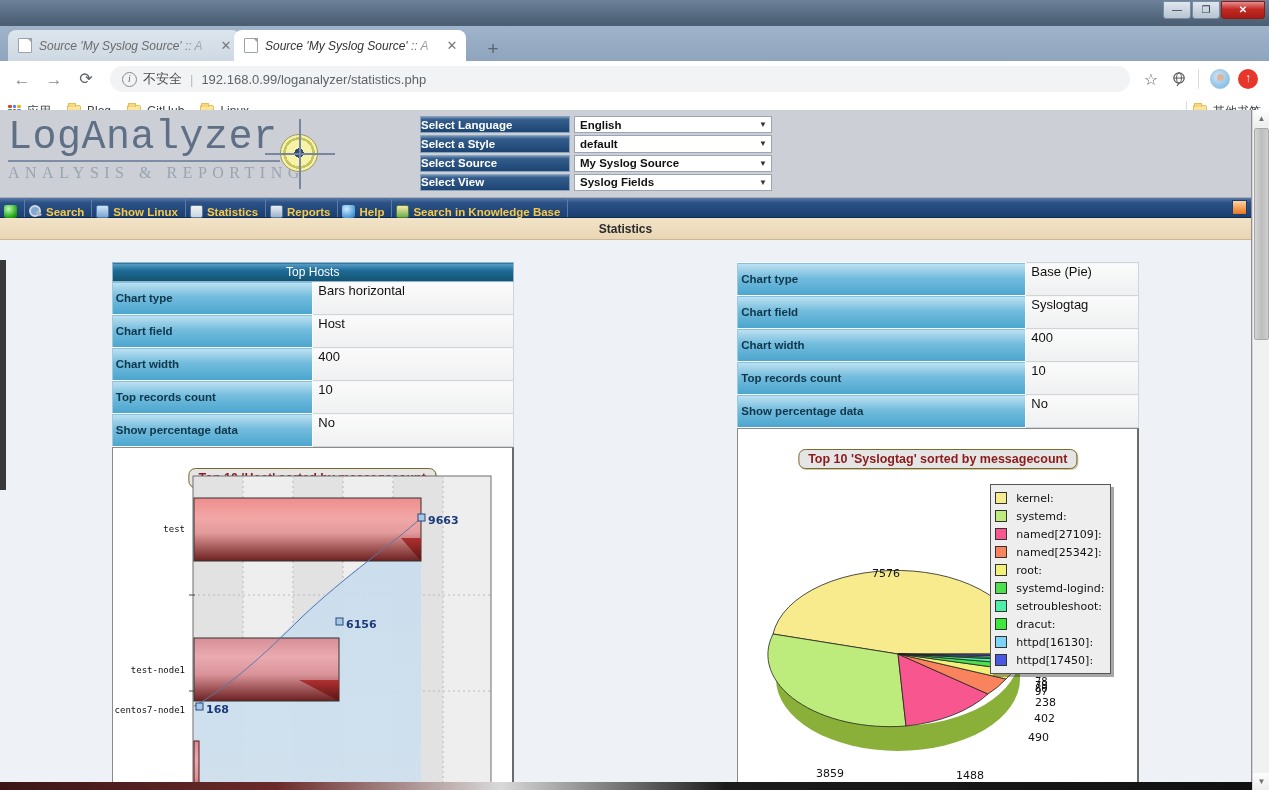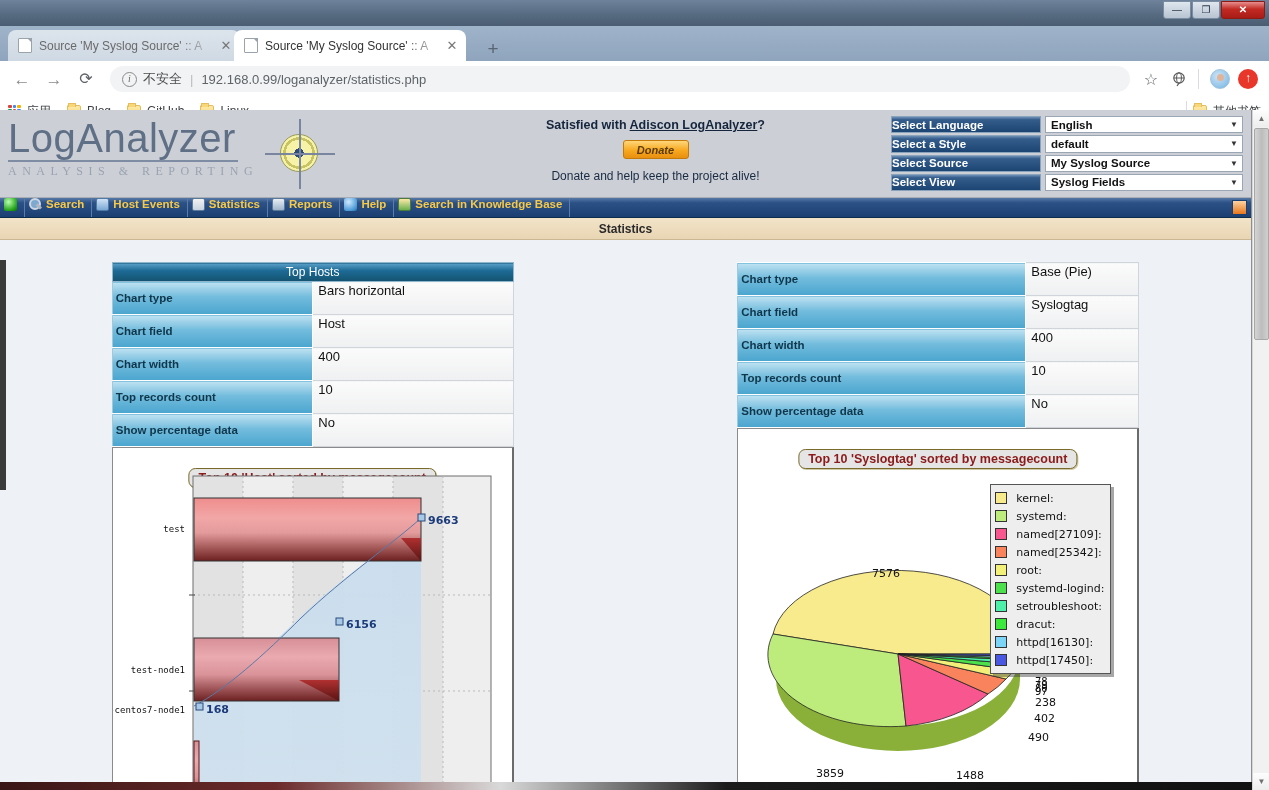--- a/index.html
+++ b/index.html
@@ -72,20 +72,21 @@
     background: #fff; position: relative;
   }
   .tab .pageicon::after{
     content:""; position:absolute; right:-1px; top:-1px;
     border-left:5px solid transparent; border-top:5px solid #9aa2ab;
   }
   .tab .tabtitle {
     flex: 1 1 auto; white-space: nowrap; overflow: hidden;
     -webkit-mask-image: linear-gradient(90deg, #000 78%, transparent 100%);
     mask-image: linear-gradient(90deg, #000 78%, transparent 100%);
+    font-style: italic;
   }
   .tab .tabclose {
     flex: 0 0 16px; text-align: center; font-size: 13px; color: #777;
     line-height: 1;
   }
   #newtab {
     width: 30px; height: 26px; margin-left: 12px;
     display:flex; align-items:center; justify-content:center;
     font-size: 19px; color: #5a6573; line-height: 1;
   }
@@ -177,29 +178,29 @@
   #la-header {
     height: 88px; background: #ccd0d6;
     display: flex; align-items: stretch;
     border-bottom: 1px solid #a8adb5;
     position: relative;
   }
   #logo-wrap {
     width: 420px; padding: 6px 0 0 8px; position: relative;
   }
   #logo-main {
-    font-family: Liberation Sans, sans-serif;
+    font-family: Liberation Mono, monospace;
     font-size: 40px; color: #5f6f86; letter-spacing: 0.5px;
     line-height: 44px;
     border-bottom: 2px solid #7e8da3;
     display: inline-block; padding-right: 2px;
   }
   #logo-sub {
     font-family: "Liberation Serif", serif;
-    font-size: 12px; color: #9aa3b0; letter-spacing: 5.5px;
+    font-size: 16px; color: #9aa3b0; letter-spacing: 5.5px;
     margin-top: 2px;
   }
   #logo-target {
     position: absolute; left: 280px; top: 24px;
     width: 38px; height: 38px; border-radius: 50%;
     background: radial-gradient(circle, #2f4b7a 0 18%, #f6f3a8 18% 52%, #c9c463 52% 62%, #f6f3a8 62% 78%, #b9bb6a 78% 100%);
     border: 1px solid #9a9a55;
   }
   #logo-target::before, #logo-target::after{
     content:""; position:absolute; background:#7a86a0;
@@ -245,21 +246,21 @@
   
   #navbar {
     height: 20px;
     background: linear-gradient(180deg, #5679a6 0%, #2c5186 25%, #1b3f71 100%);
     display: flex; align-items: center;
     border-bottom: 1px solid #0e2b50;
     position: relative;
   }
   .navsep { width:1px; height:18px; background:#5b7ca8; }
   .navitem {
-    display: flex; align-items: flex-start; height: 20px;
+    display: flex; align-items: flex-end; height: 20px;
     padding: 0 7px 0 4px; gap: 4px;
     font-size: 11.5px; font-weight: bold; color: #f7c948;
     white-space: nowrap;
   }
   .navitem .ico { width: 13px; height: 13px; flex: 0 0 13px; border-radius: 2px; }
   .ico-led { border-radius:50%; background: radial-gradient(circle at 35% 30%, #b9ffb0, #22a216 70%, #0c6b06); }
   .ico-search { background: transparent; position: relative; }
   .ico-search::before{
     content:""; position:absolute; left:0; top:0; width:8px; height:8px;
     border:2px solid #cfd8e2; border-radius:50%; background:#7fa8d0;
@@ -477,25 +478,20 @@
   <div id="viewport">
     <div id="page">
 
       <div id="la-header">
         <div id="logo-wrap">
           <div id="logo-main">LogAnalyzer</div>
           <div id="logo-sub">ANALYSIS &amp; REPORTING</div>
           <div id="logo-target"></div>
         </div>
 
-        <div id="donate-col">
-          <div class="q"><span>Satisfied with </span><u>Adiscon LogAnalyzer</u><span>?</span></div>
-          <div id="donate-btn">Donate</div>
-          <div class="tagline">Donate and help keep the project alive!</div>
-        </div>
 
         <div id="selects">
           <div class="selrow">
             <div class="sellabel">Select Language</div>
             <div class="selbox">
               <span>English</span>
               <span class="arrow">▼</span>
             </div>
           </div>
           <div class="selrow">
@@ -527,21 +523,21 @@
             <span class="ico ico-led"></span>
           </div>
         <div class="navsep"></div>
         <div class="navitem">
             <span class="ico ico-search"></span>
             <span>Search</span>
           </div>
         <div class="navsep"></div>
         <div class="navitem">
             <span class="ico ico-home"></span>
-            <span>Host Events</span>
+            <span>Show Linux</span>
           </div>
         <div class="navsep"></div>
         <div class="navitem">
             <span class="ico ico-stats"></span>
             <span>Statistics</span>
           </div>
         <div class="navsep"></div>
         <div class="navitem">
             <span class="ico ico-report"></span>
             <span>Reports</span>

